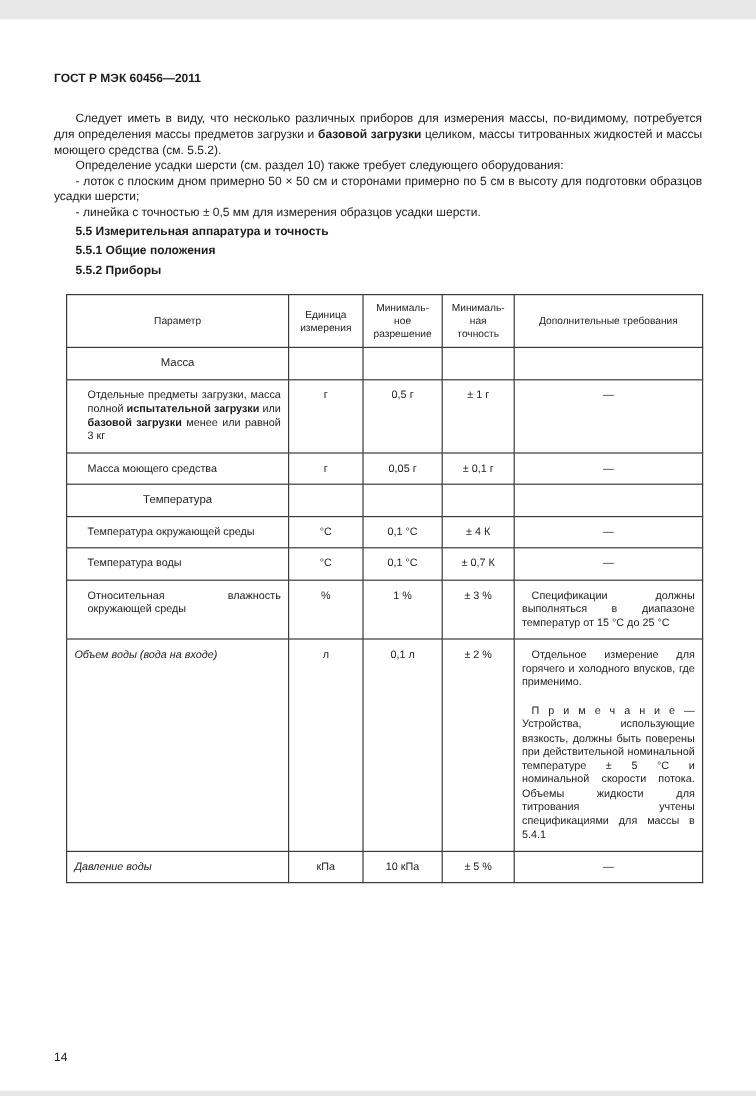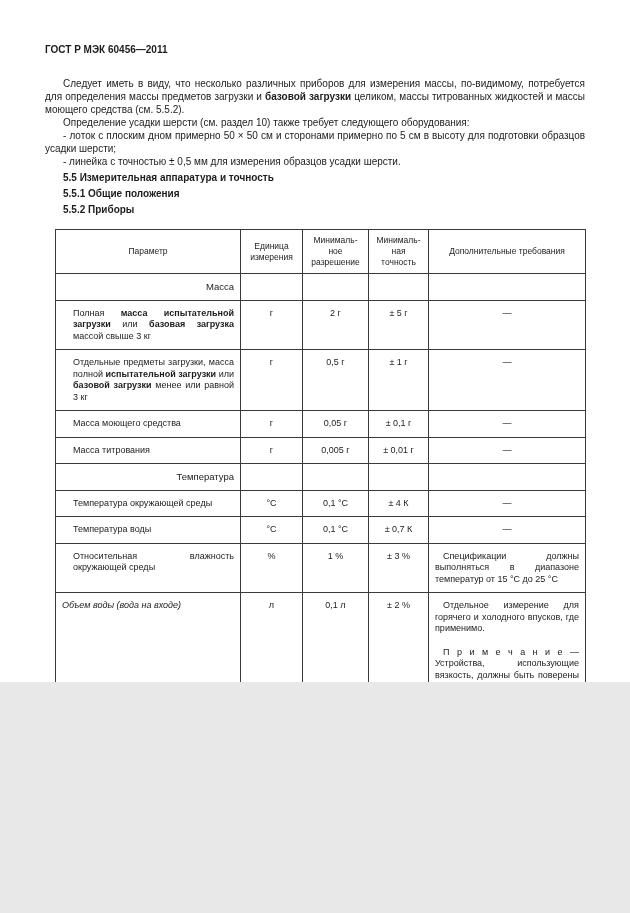--- a/index.html
+++ b/index.html
@@ -1,20 +1,20 @@
 <!DOCTYPE html>
 <html><head>
 <meta charset="utf-8">
 <style>
   html, body { margin: 0; padding: 0; background: #e8e8e8; }
   .page {
     position: relative;
     width: 630px;
-    height: 682px;
-    margin: 0 auto;
+    height: 893px;
+    margin: 16px auto;
     background: #ffffff;
     box-sizing: border-box;
     padding: 44px 45px 0 45px;
     font-family: "Liberation Sans", sans-serif;
     color: #1c1c1c;
     overflow: hidden;
   }
   .doc-header {
     font-size: 10px;
     font-weight: bold;
@@ -44,21 +44,21 @@
     vertical-align: middle;
     padding: 5px 3px;
     white-space: pre-line;
   }
   table.spec td {
     font-size: 9px;
     line-height: 11.5px;
     vertical-align: top;
     padding: 7px 6px 7px 6px;
   }
-  td.cell-param { text-align: right; }
+  td.cell-param { text-align: center; }
   td.cell-param.section { padding-left: 6px; font-size: 9.5px; }
   td.cell-param.ind { padding-left: 17px; text-align: justify; }
   td.cell-param.flush { padding-left: 6px; text-align: justify; font-style: italic; }
   td.cell-val { text-align: center; }
   td.cell-extra { text-align: justify; font-size: 8.8px; line-height: 11px; padding-left: 8px; padding-right: 8px; }
   .extra-para { text-indent: 8px; margin: 0; }
   .extra-para.note { margin-top: 12px; }
   .page-number {
     position: absolute;
     left: 45px;
@@ -107,45 +107,31 @@
     </thead>
     <tbody>
         <tr>
           <td class="cell-param section"><span>Масса</span></td>
           <td class="cell-val"></td>
           <td class="cell-val"></td>
           <td class="cell-val"></td>
           <td class="cell-extra"></td>
         </tr>
         <tr>
-          <td class="cell-param ind"><span>Полная </span><b>масса испытательной загрузки</b><span> или </span><b>базовая загрузка</b><span> массой свыше 3 кг</span></td>
-          <td class="cell-val">г</td>
-          <td class="cell-val">2 г</td>
-          <td class="cell-val">± 5 г</td>
-          <td class="cell-val">—</td>
-        </tr>
-        <tr>
           <td class="cell-param ind"><span>Отдельные предметы загрузки, масса полной </span><b>испытательной загрузки</b><span> или </span><b>базовой загрузки</b><span> менее или равной 3 кг</span></td>
           <td class="cell-val">г</td>
           <td class="cell-val">0,5 г</td>
           <td class="cell-val">± 1 г</td>
           <td class="cell-val">—</td>
         </tr>
         <tr>
           <td class="cell-param ind"><span>Масса моющего средства</span></td>
           <td class="cell-val">г</td>
           <td class="cell-val">0,05 г</td>
           <td class="cell-val">± 0,1 г</td>
-          <td class="cell-val">—</td>
-        </tr>
-        <tr>
-          <td class="cell-param ind"><span>Масса титрования</span></td>
-          <td class="cell-val">г</td>
-          <td class="cell-val">0,005 г</td>
-          <td class="cell-val">± 0,01 г</td>
           <td class="cell-val">—</td>
         </tr>
         <tr>
           <td class="cell-param section"><span>Температура</span></td>
           <td class="cell-val"></td>
           <td class="cell-val"></td>
           <td class="cell-val"></td>
           <td class="cell-extra"></td>
         </tr>
         <tr>

